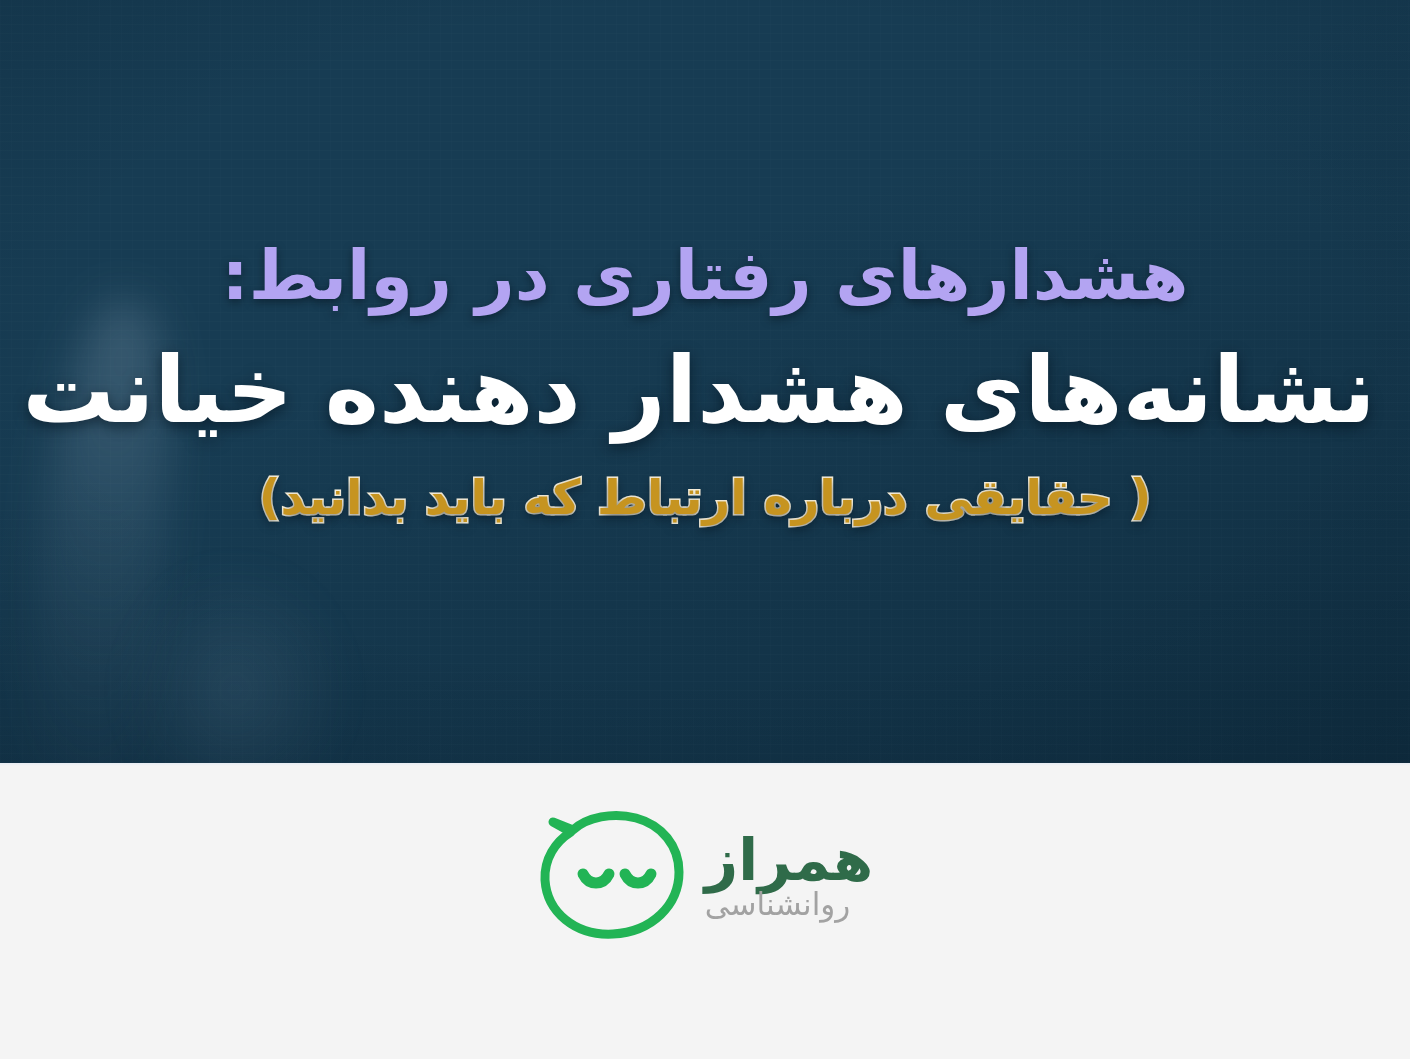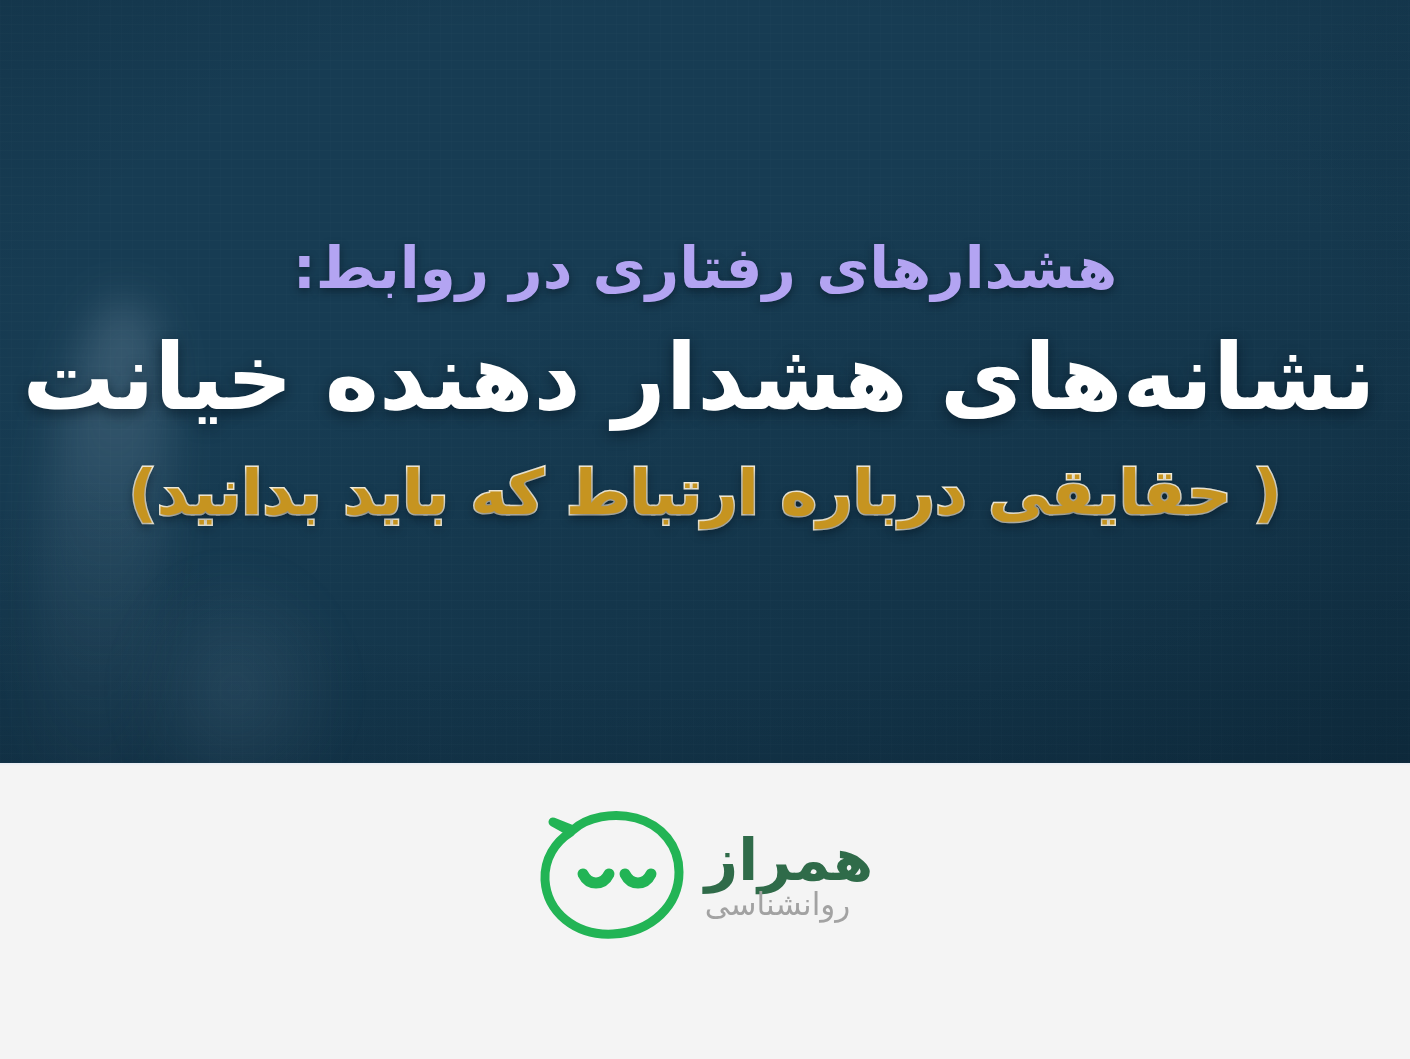--- a/index.html
+++ b/index.html
@@ -92,21 +92,21 @@
     flex-direction: column;
     align-items: center;
     justify-content: center;
     text-align: center;
     direction: rtl;
   }
 
   .line-kicker {
     font-family: "DejaVu Sans", "Liberation Sans", sans-serif;
     font-weight: 700;
-    font-size: 58px;
+    font-size: 68px;
     line-height: 1.12;
     color: #b3a4f2;
     letter-spacing: -1px;
     text-shadow: 0 3px 9px rgba(5,18,30,0.55);
     margin: 0 0 26px 0;
     padding: 0 40px;
   }
 
   .line-main {
     font-family: "DejaVu Sans", "Liberation Sans", sans-serif;
@@ -117,21 +117,21 @@
     letter-spacing: -2px;
     text-shadow: 0 4px 14px rgba(4,16,28,0.60);
     margin: 0 12px 30px 0;
     padding: 0 28px;
     white-space: nowrap;
   }
 
   .line-sub {
     font-family: "DejaVu Sans", "Liberation Sans", sans-serif;
     font-weight: 700;
-    font-size: 62px;
+    font-size: 48px;
     line-height: 1.12;
     color: #c69420;
     letter-spacing: -1px;
     margin: 0;
     padding: 0 40px;
     white-space: nowrap;
     -webkit-text-stroke: 3px #fbf3de;
     paint-order: stroke fill;
     text-shadow: 0 4px 10px rgba(4,16,28,0.55);
   }

